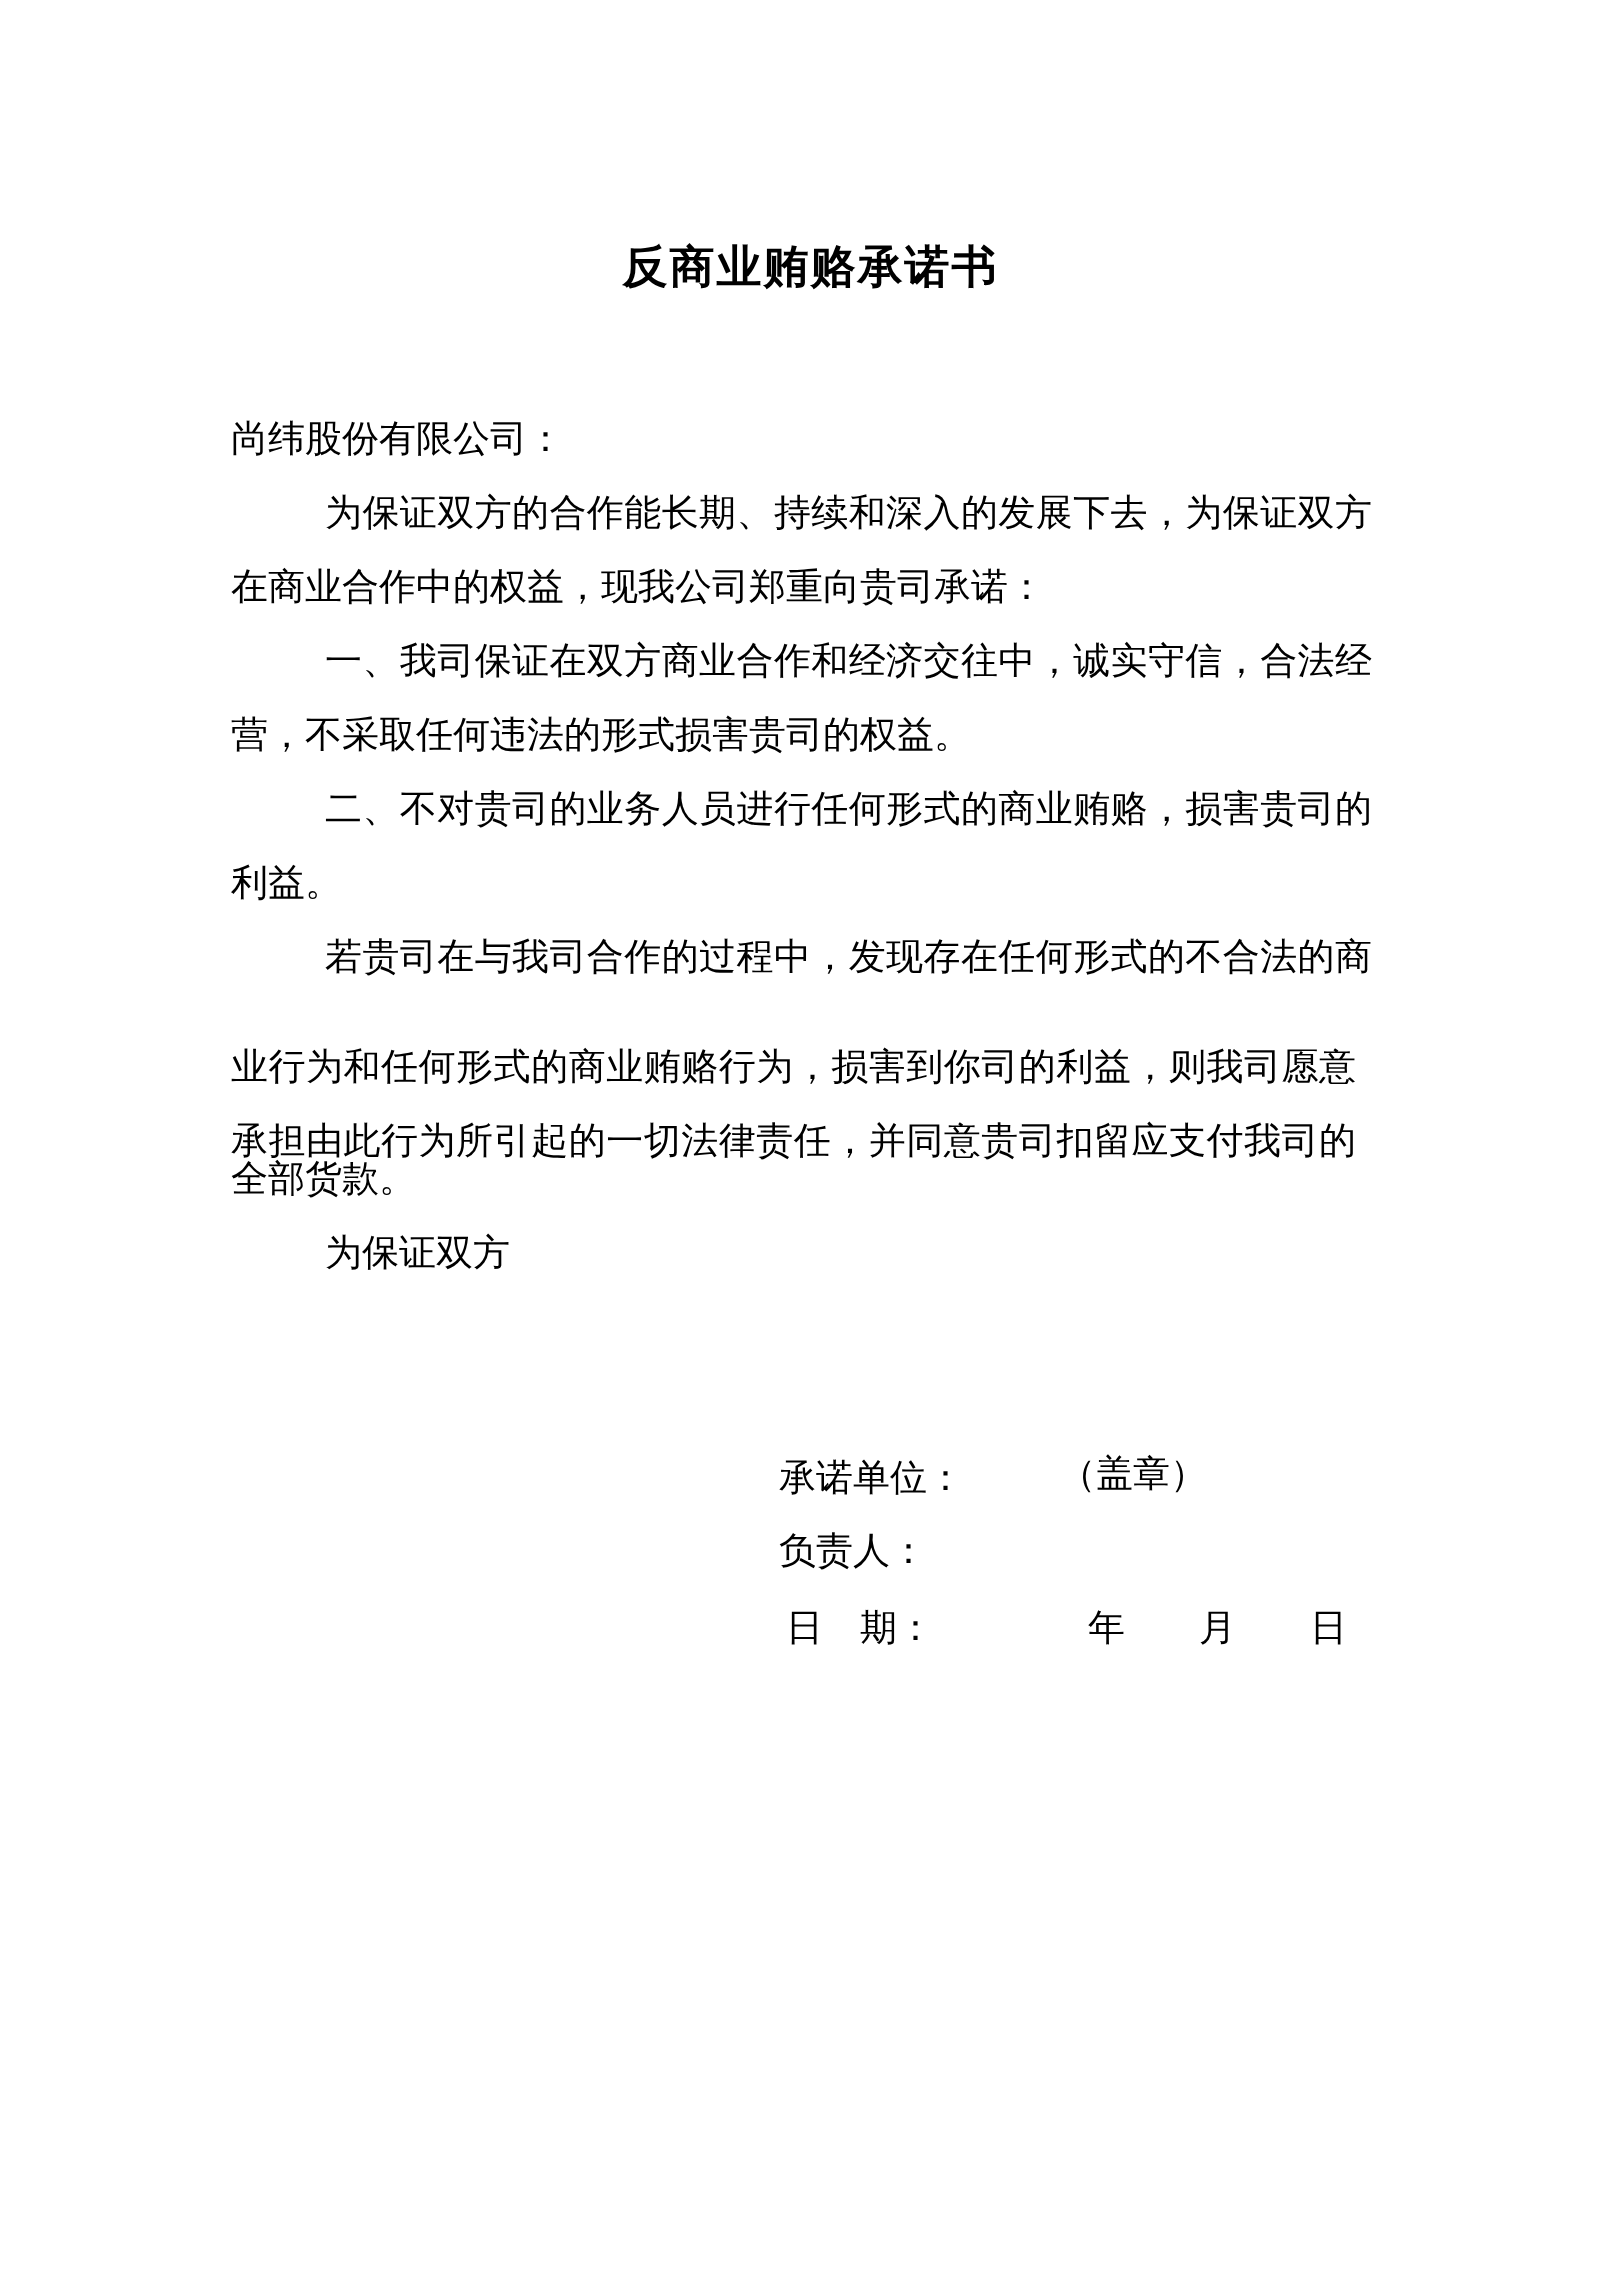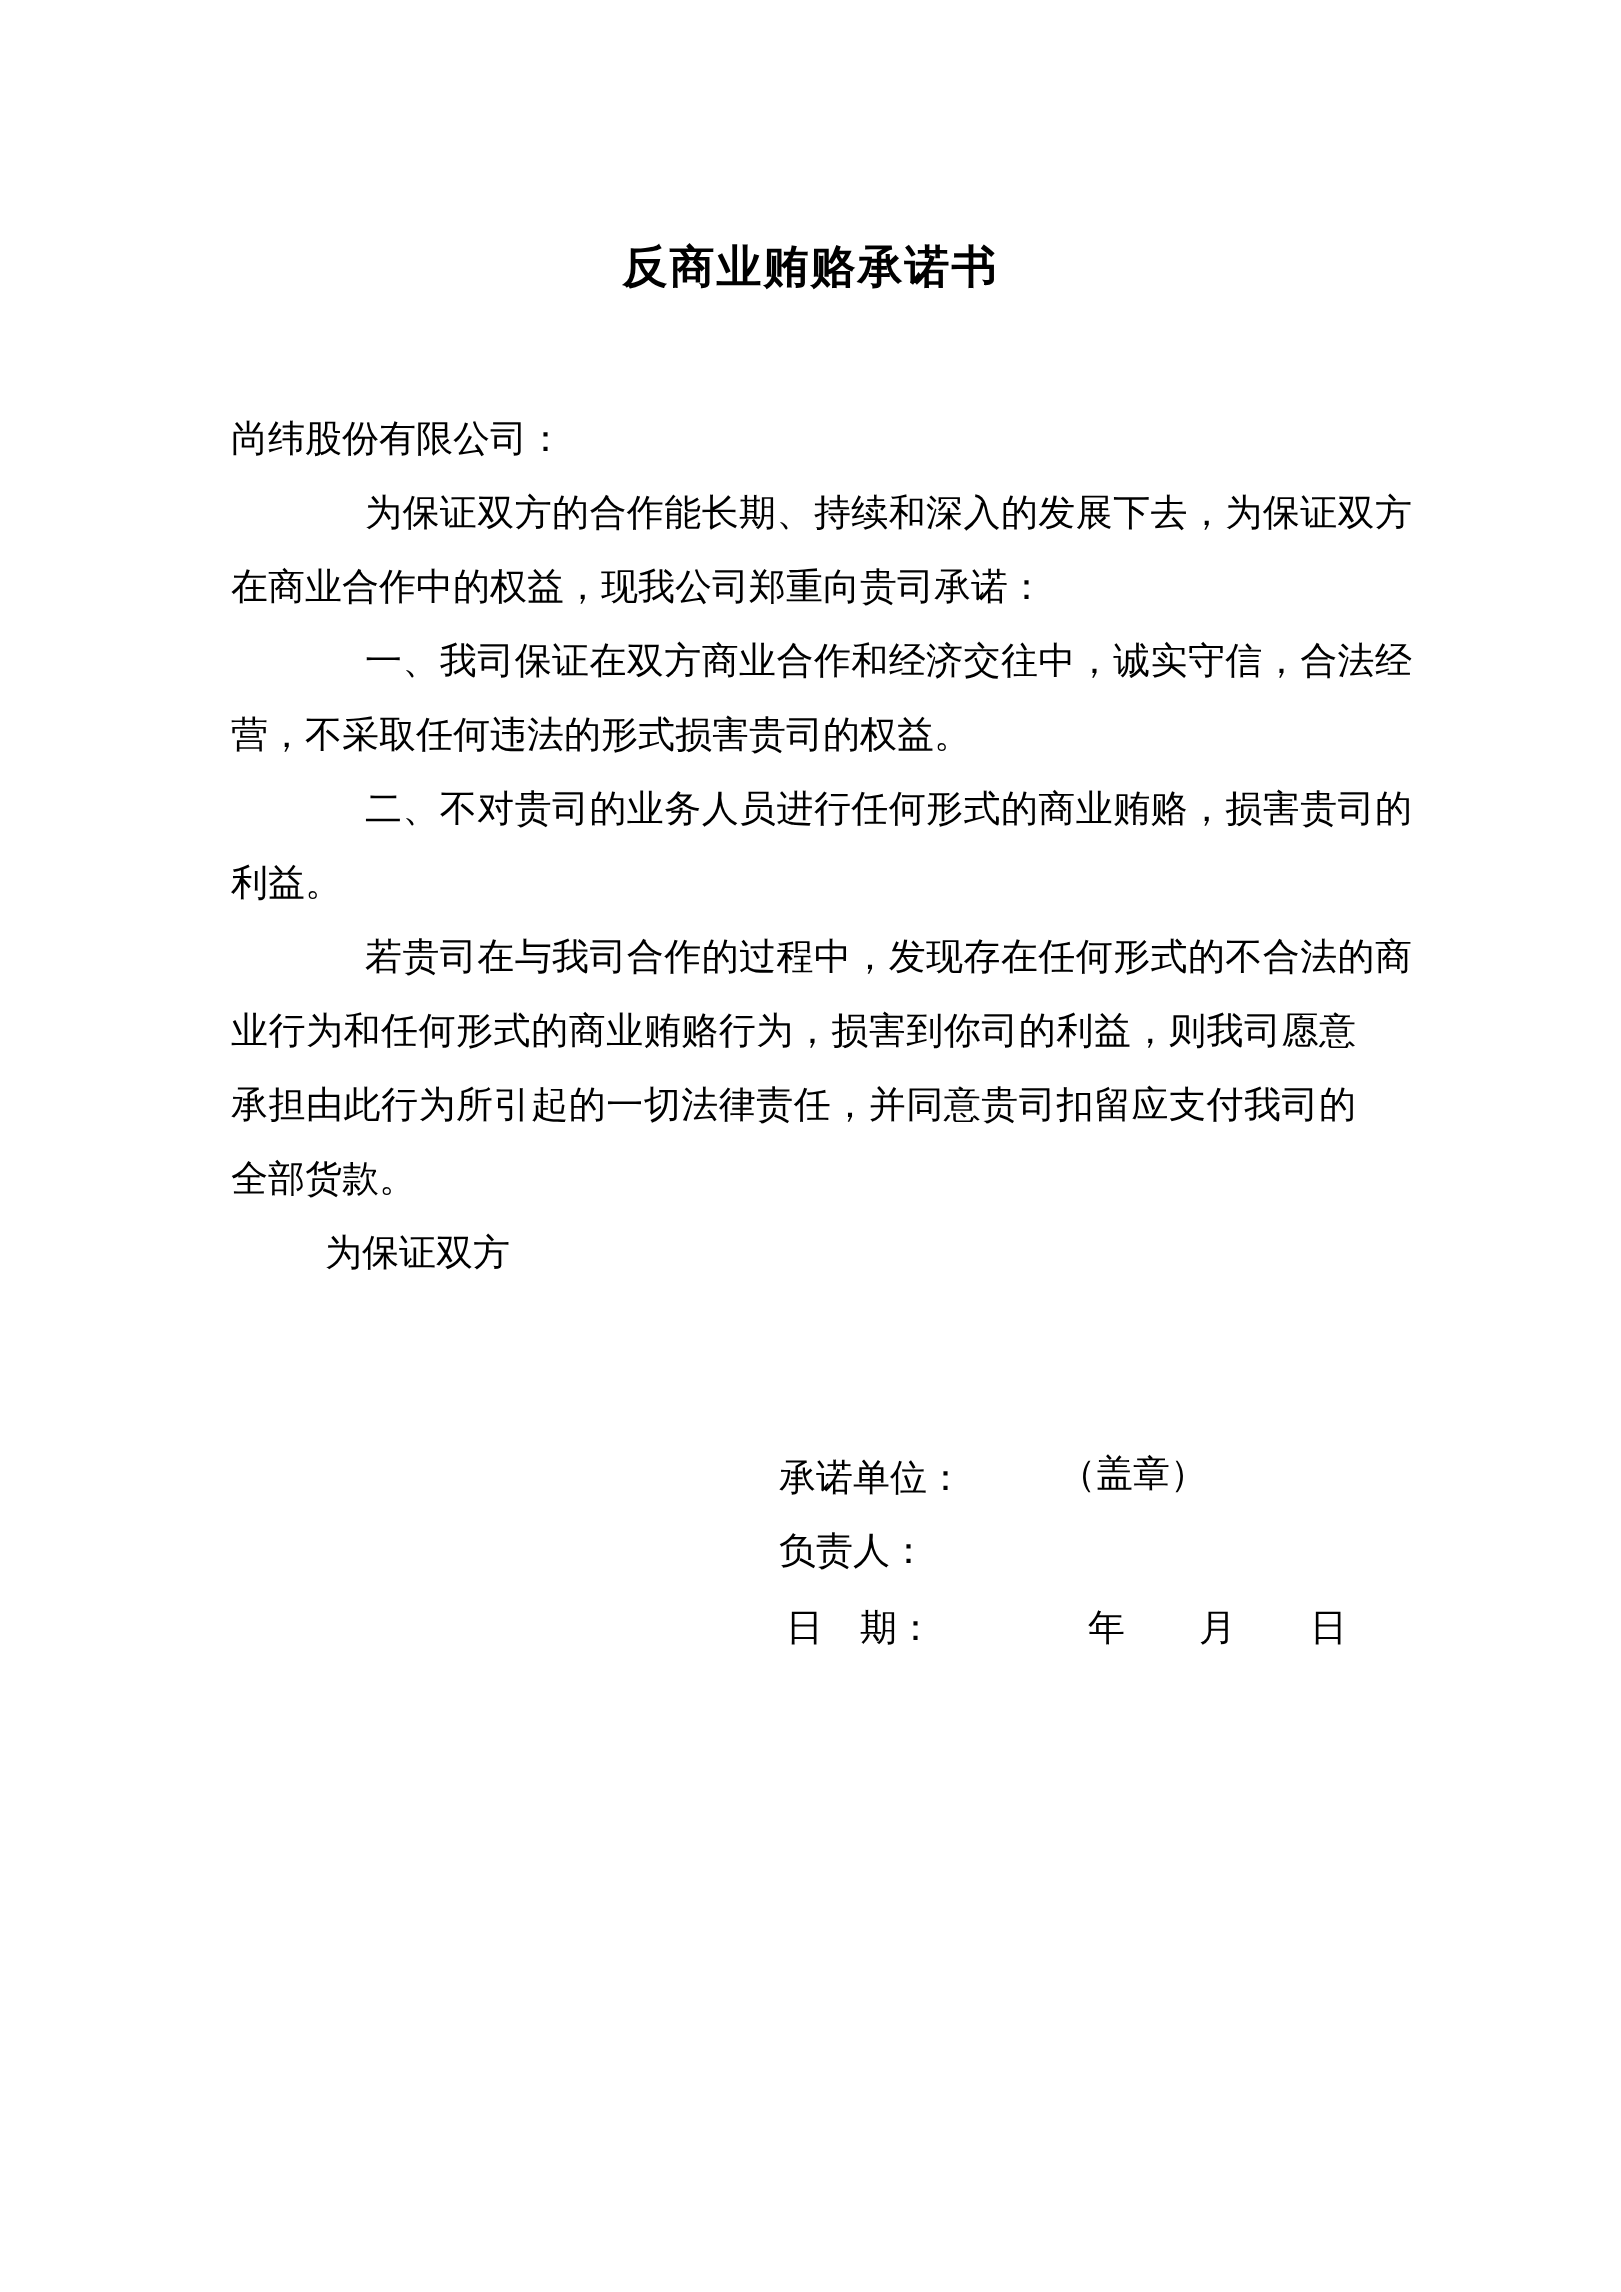--- a/index.html
+++ b/index.html
@@ -37,22 +37,22 @@
   
   .l-margin { left: 231px; }
   
   .l-indent { left: 325px; }
   
   .just {
     white-space: normal;
     text-align: justify;
     text-align-last: justify;
   }
-  .just.l-indent { width: 1047px; margin-left: 40px; }
-  .just.l-margin { width: 1125px; }
+  .just.l-indent { width: 1047px; }
+  .just.l-margin { width: 1125px; margin-top: 36px; }
   .sig {
     position: absolute;
     font-size: 37px;
     line-height: 45px;
     white-space: nowrap;
   }
 </style>
 </head>
 <body>
 

